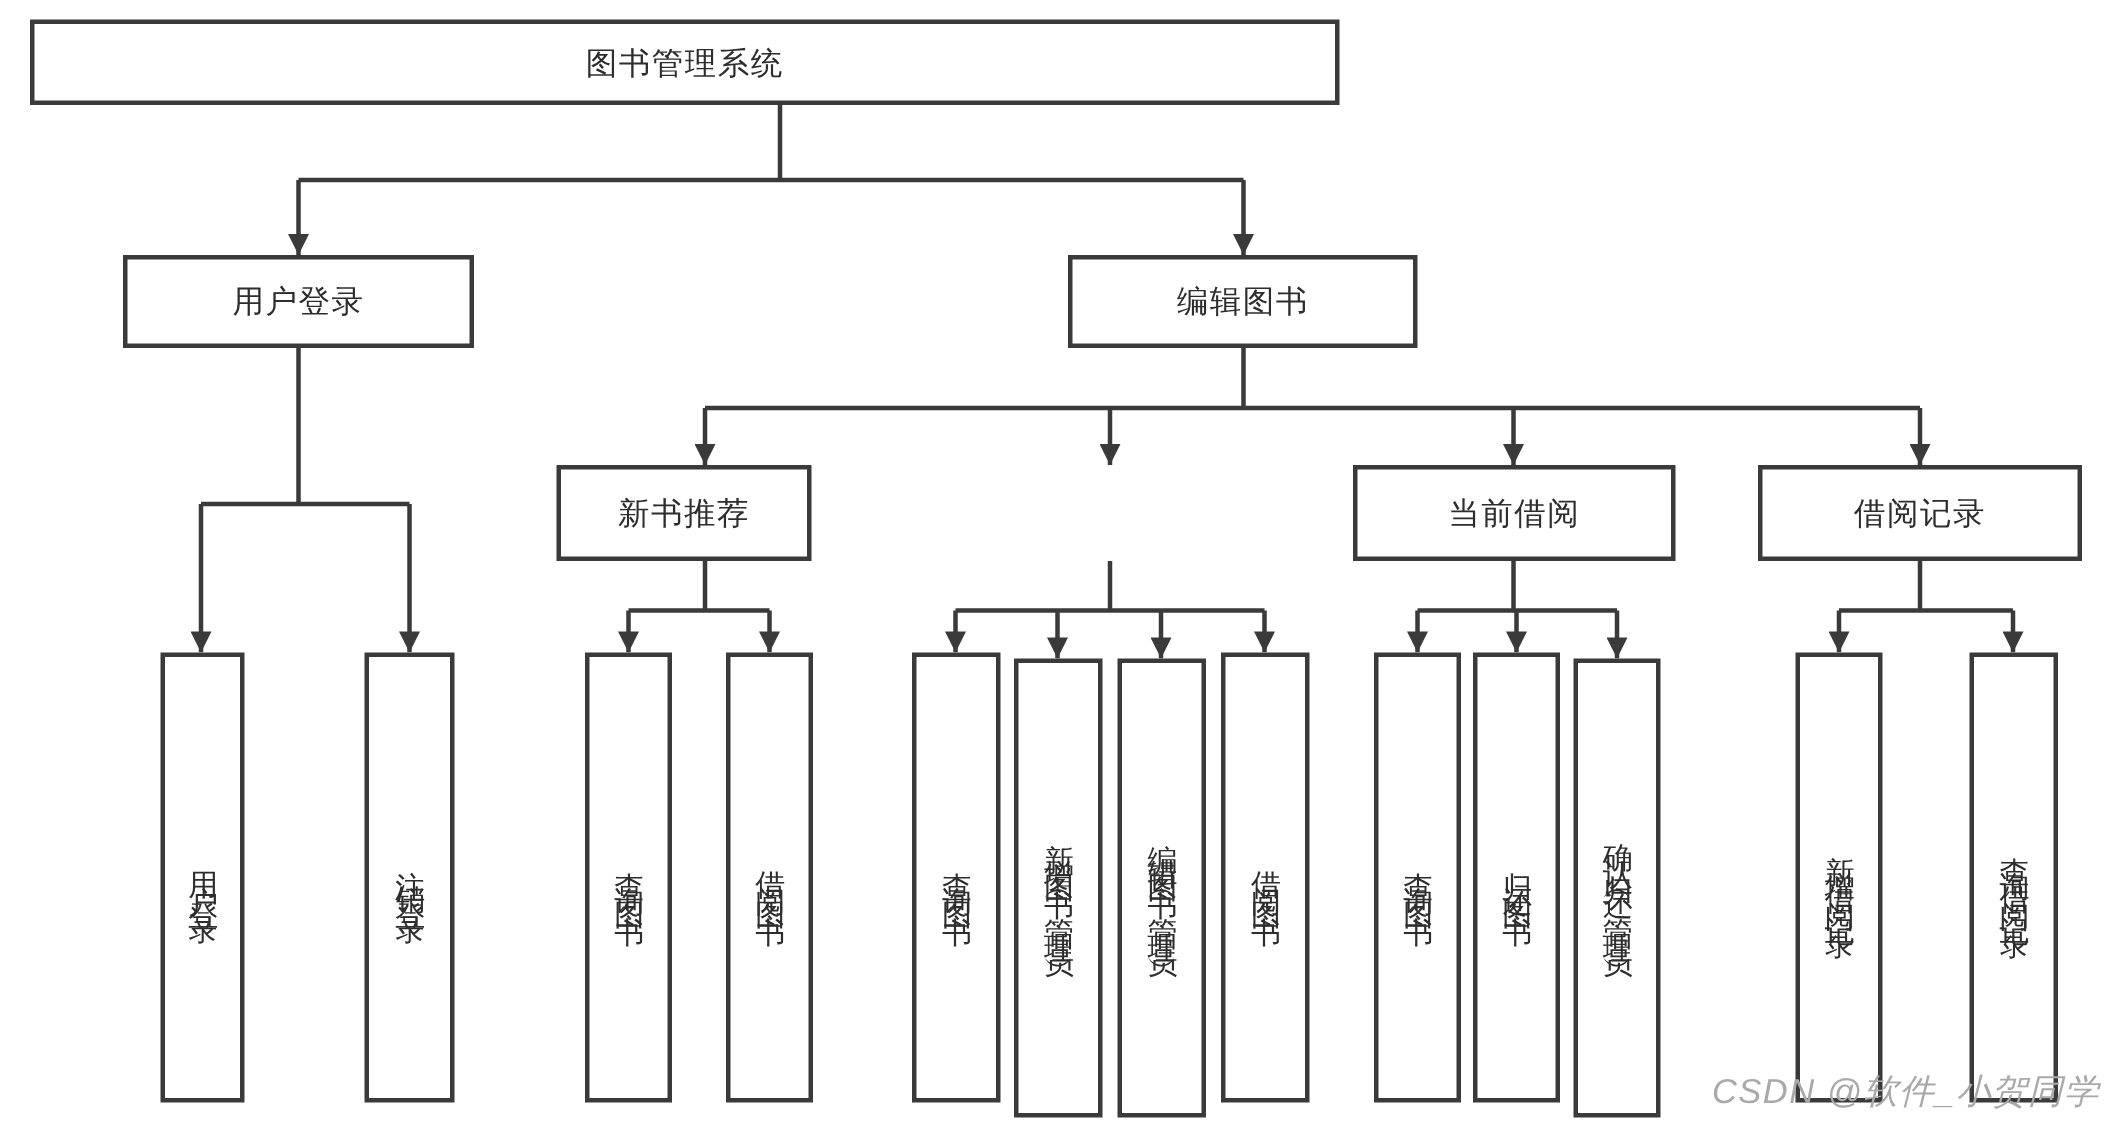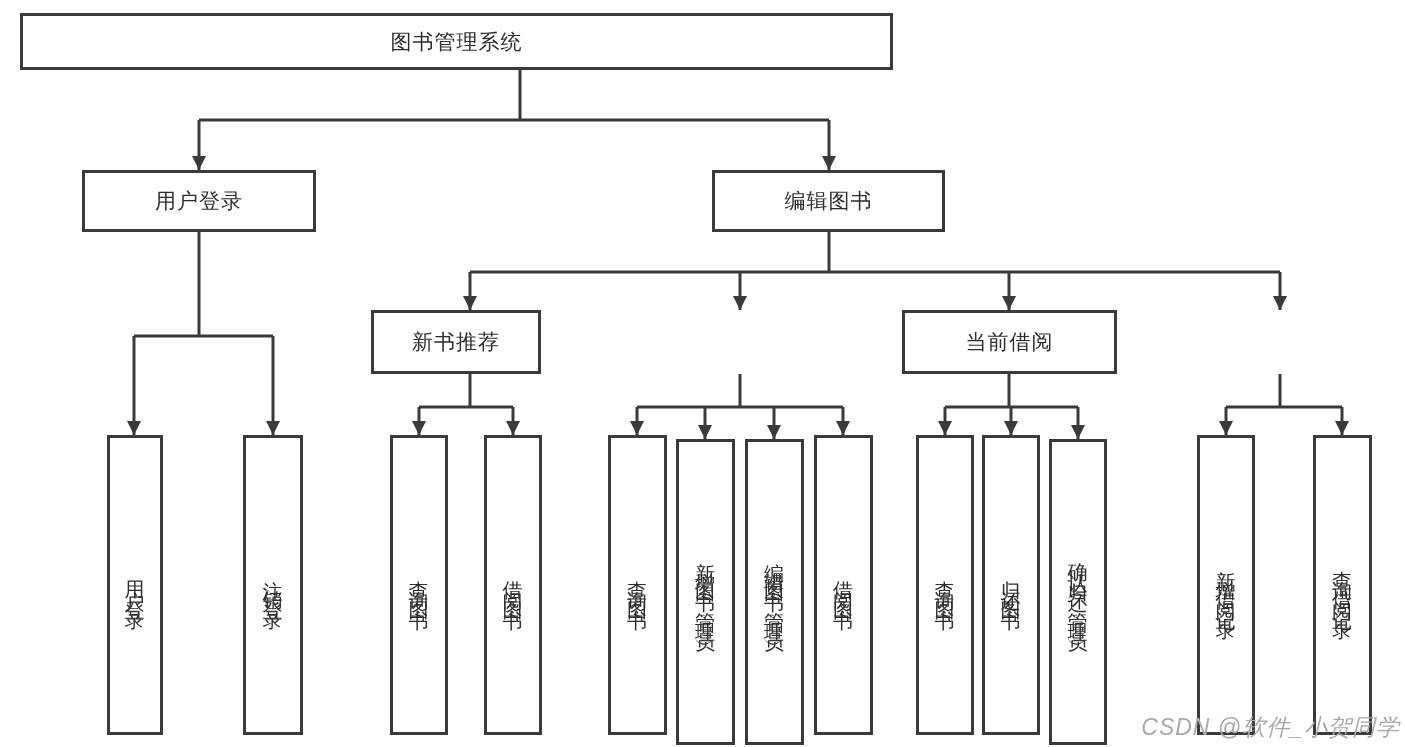--- a/index.html
+++ b/index.html
@@ -105,20 +105,23 @@
   <div class="node hbox" style="left:712px;top:170px;width:233px;height:62px">
     <span>编辑图书</span>
   </div>
 
   <div class="node hbox" style="left:371px;top:310px;width:170px;height:64px">
     <span>新书推荐</span>
   </div>
   <div class="node hbox" style="left:902px;top:310px;width:215px;height:64px">
     <span>当前借阅</span>
   </div>
+  <div class="node hbox" style="left:1172px;top:310px;width:216px;height:64px">
+    <span>借阅记录</span>
+  </div>
 
   <div class="node vbox" style="left:107px;top:435px;width:56px;height:300px">
     <span class="vtext">用户登录</span>
   </div>
   <div class="node vbox" style="left:243px;top:435px;width:60px;height:300px">
     <span class="vtext">注销登录</span>
   </div>
 
   <div class="node vbox" style="left:390px;top:435px;width:58px;height:300px">
     <span class="vtext">查询图书</span>

